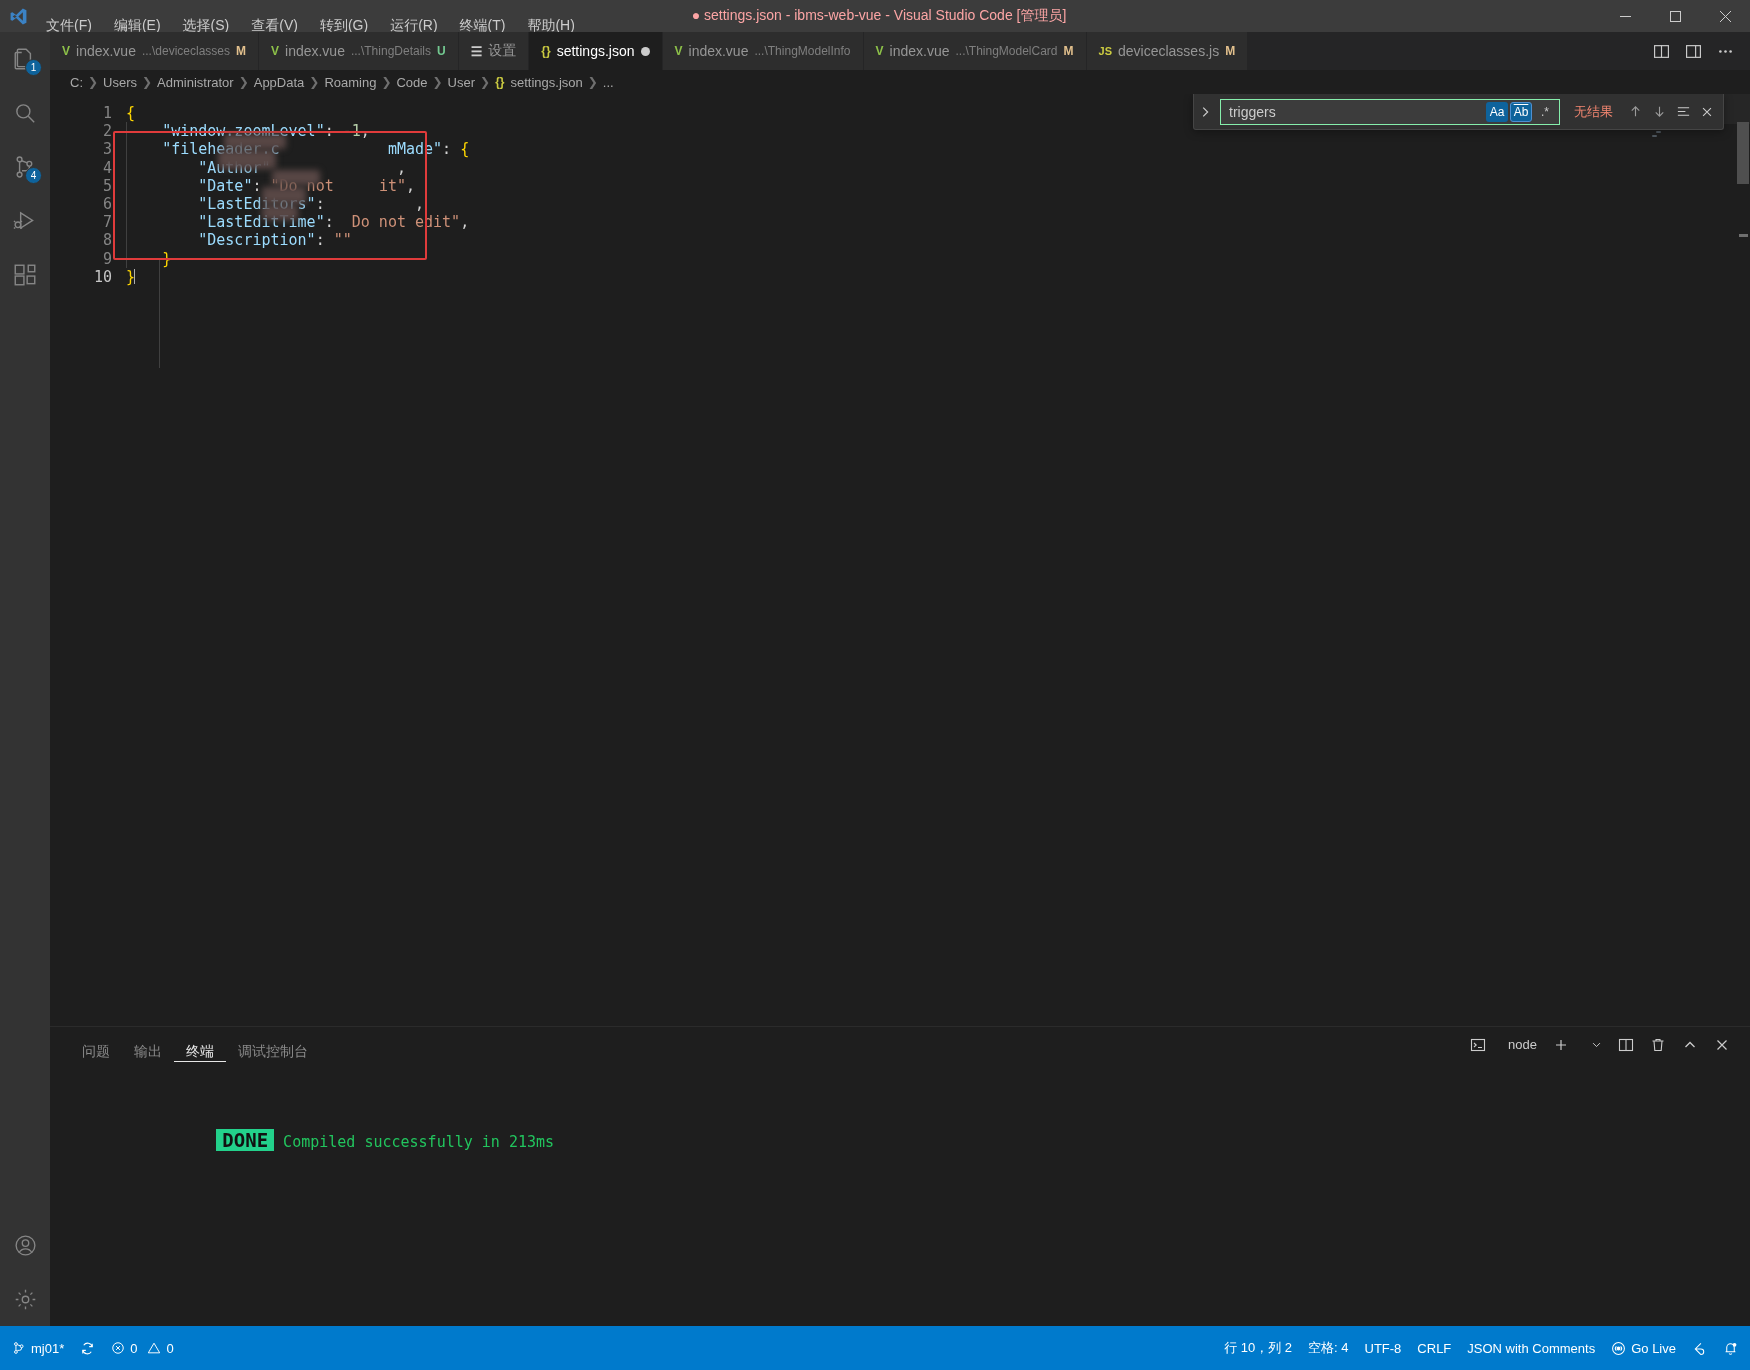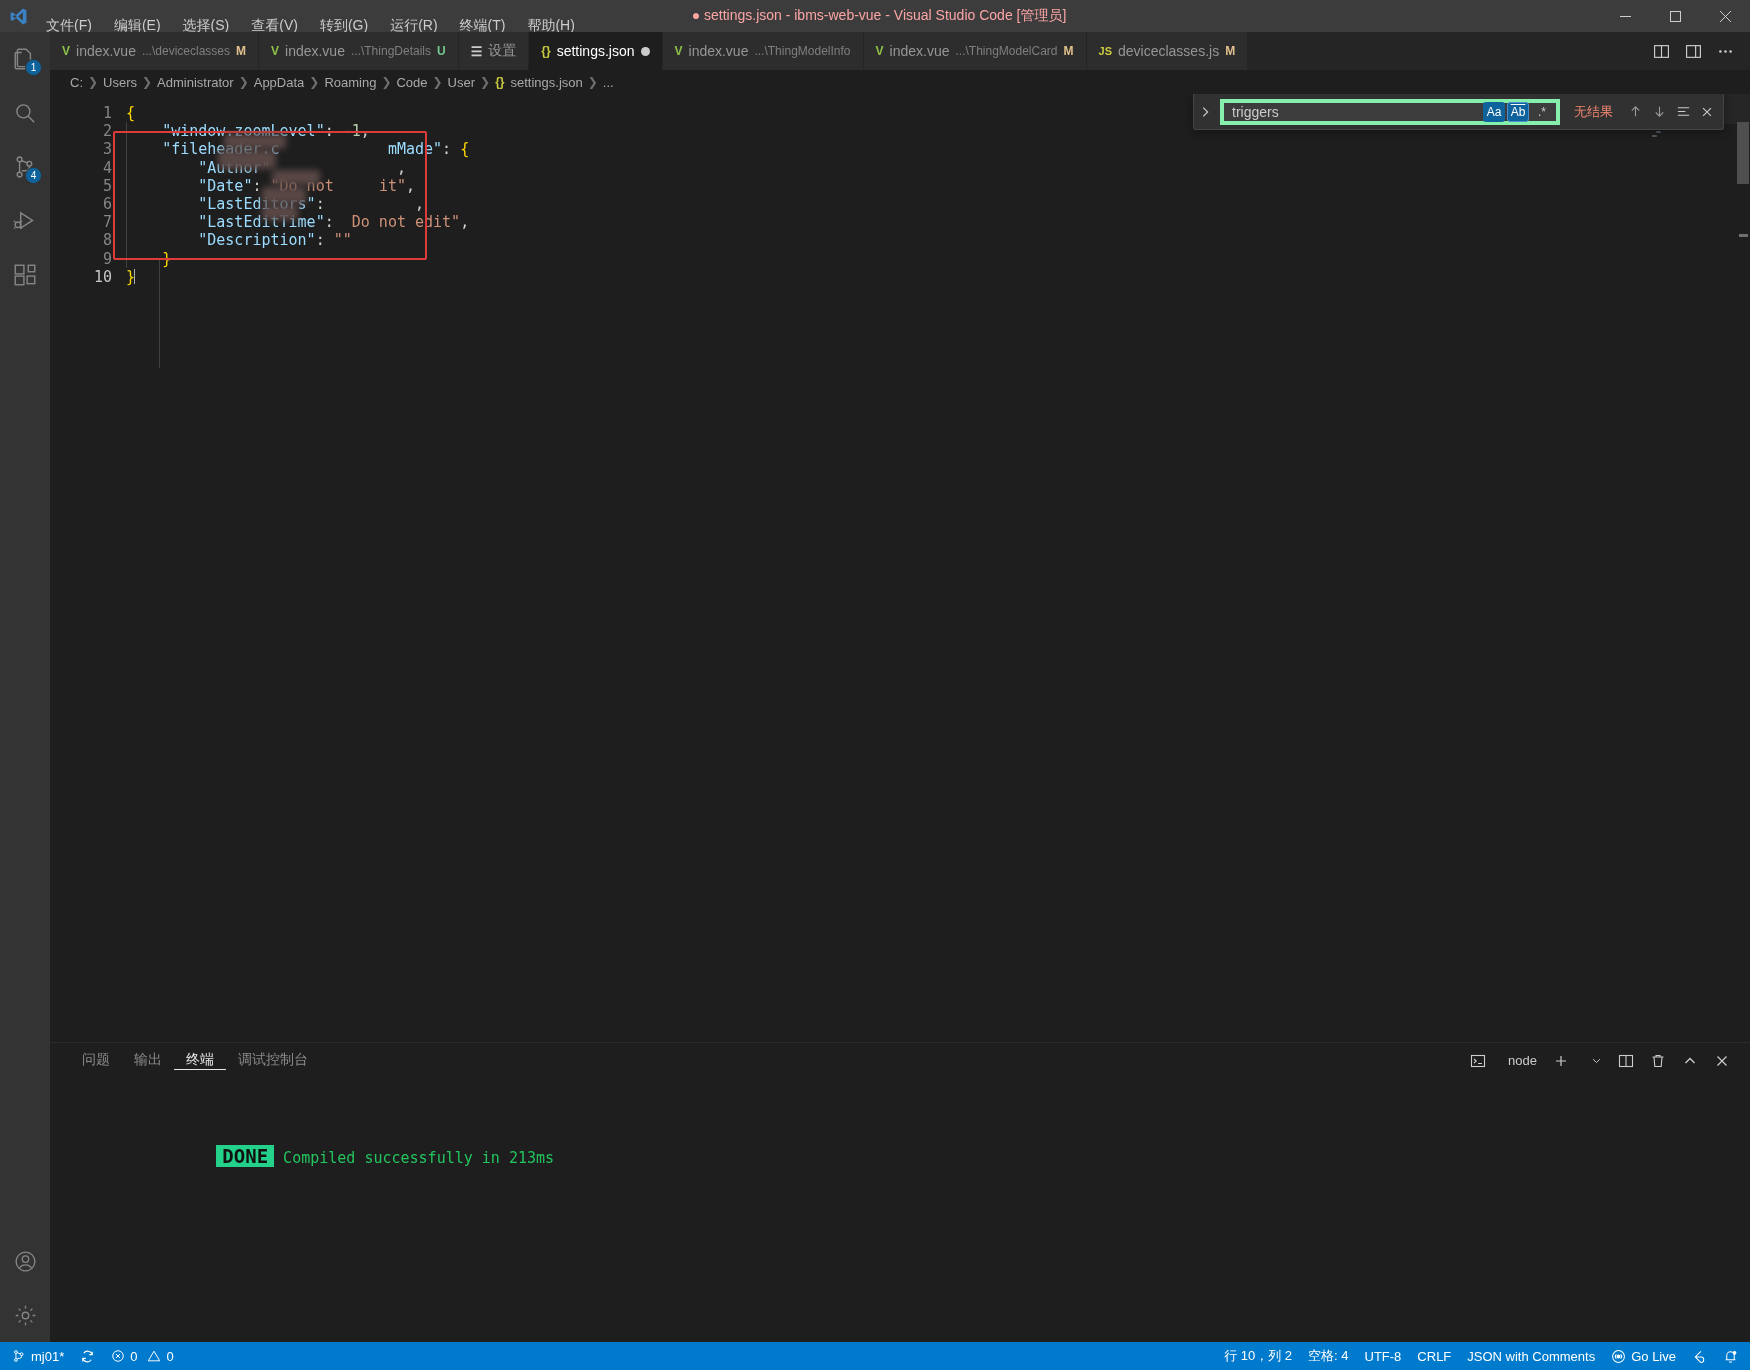--- a/index.html
+++ b/index.html
@@ -137,21 +137,21 @@
   
   .find-widget {
     position: absolute; top: 0; right: 26px; z-index: 30;
     background: #313131; border: 1px solid #454545; border-top: none;
     box-shadow: 0 2px 8px rgba(0,0,0,0.36);
     display: flex; align-items: center; height: 36px; padding: 0 4px 0 0;
     border-radius: 0 0 3px 3px;
   }
   .fw-toggle { width: 22px; height: 34px; display: flex; align-items: center; justify-content: center; color: #cccccc; cursor: pointer; }
   .fw-inputbox {
-    display: flex; align-items: center; background: #3c3c3c; border: 4px solid #86efac;
+    display: flex; align-items: center; background: #3c3c3c; border: 1px solid #86efac;
     height: 26px; width: 340px; padding: 0 2px 0 8px; margin: 0 4px;
   }
   .fw-input {
     flex: 1; background: transparent; border: none; outline: none;
     color: #cccccc; font-size: 14px; font-family: "Liberation Sans", sans-serif;
   }
   .fw-opt {
     width: 22px; height: 20px; display: flex; align-items: center; justify-content: center;
     font-size: 12px; color: #cccccc; cursor: pointer; border-radius: 3px; margin: 0 1px;
     font-family: "Liberation Sans", sans-serif;
@@ -171,21 +171,21 @@
   }
   .mm-slider { position: absolute; top: 0; left: 0; right: 0; height: 30px; background: rgba(121,121,121,0.09); }
   .mm-line { position: absolute; background: #6b7a85; height: 2px; opacity: .65; border-radius: 1px; }
   .scrollbar-v { position: absolute; right: 0; top: 0; width: 14px; bottom: 0; }
   .sb-thumb { position: absolute; right: 1px; width: 12px; background: #4f4f4f; border-radius: 0; }
   .deco-mark { position: absolute; right: 2px; width: 9px; height: 3px; background: #6f6f6f; }
 
   
   .panel { height: 300px; flex: none; background: #1e1e1e; display: flex; flex-direction: column; border-top: 1px solid #2b2b2b; }
   .panel-header { height: 35px; display: flex; align-items: center; padding: 0 14px 0 20px; flex: none; }
-  .panel-tabs { display: flex; align-items: center; height: 35px; gap: 0; }
+  .panel-tabs { display: flex; align-items: flex-end; height: 35px; gap: 0; }
   .ptab {
     display: flex; align-items: center; padding: 0 12px; font-size: 14px;
     color: #8a8a8a; cursor: pointer; border-bottom: 1px solid transparent;
   }
   .ptab.active { color: #e7e7e7; border-bottom: 1px solid #e7e7e7; }
   .panel-actions { margin-left: auto; display: flex; align-items: center; gap: 4px; color: #cccccc; }
   .pa-item { display: flex; align-items: center; gap: 22px; height: 24px; padding: 0 6px; font-size: 13px; cursor: pointer; border-radius: 4px; }
   .terminal {
     flex: 1; padding: 8px 0 0 0; overflow: hidden;
     font-family: "DejaVu Sans Mono", monospace; font-size: 15px; line-height: 20px;
@@ -194,21 +194,21 @@
   .term-line { padding-left: 76px; height: 20px; }
   .done-badge {
     background: #23d18b; color: #111111; padding: 0 6px; font-weight: 700;
     font-family: "DejaVu Sans Mono", monospace; font-size: 19px;
   }
   .t-green { color: #22c55e; }
   .t-dim { color: #8a8a8a; }
 
   
   .statusbar {
-    height: 28px; background: #007acc; color: #ffffff; display: flex; align-items: center;
+    height: 44px; background: #007acc; color: #ffffff; display: flex; align-items: center;
     font-size: 13px; flex: none; padding: 0 4px;
   }
   .sb-item { display: flex; align-items: center; gap: 5px; padding: 0 8px; height: 28px; cursor: pointer; white-space: nowrap; }
   .sb-right { margin-left: auto; display: flex; align-items: center; }
   svg { display: block; }
 </style>
 </head>
 <body>
 
 <div class="titlebar">

